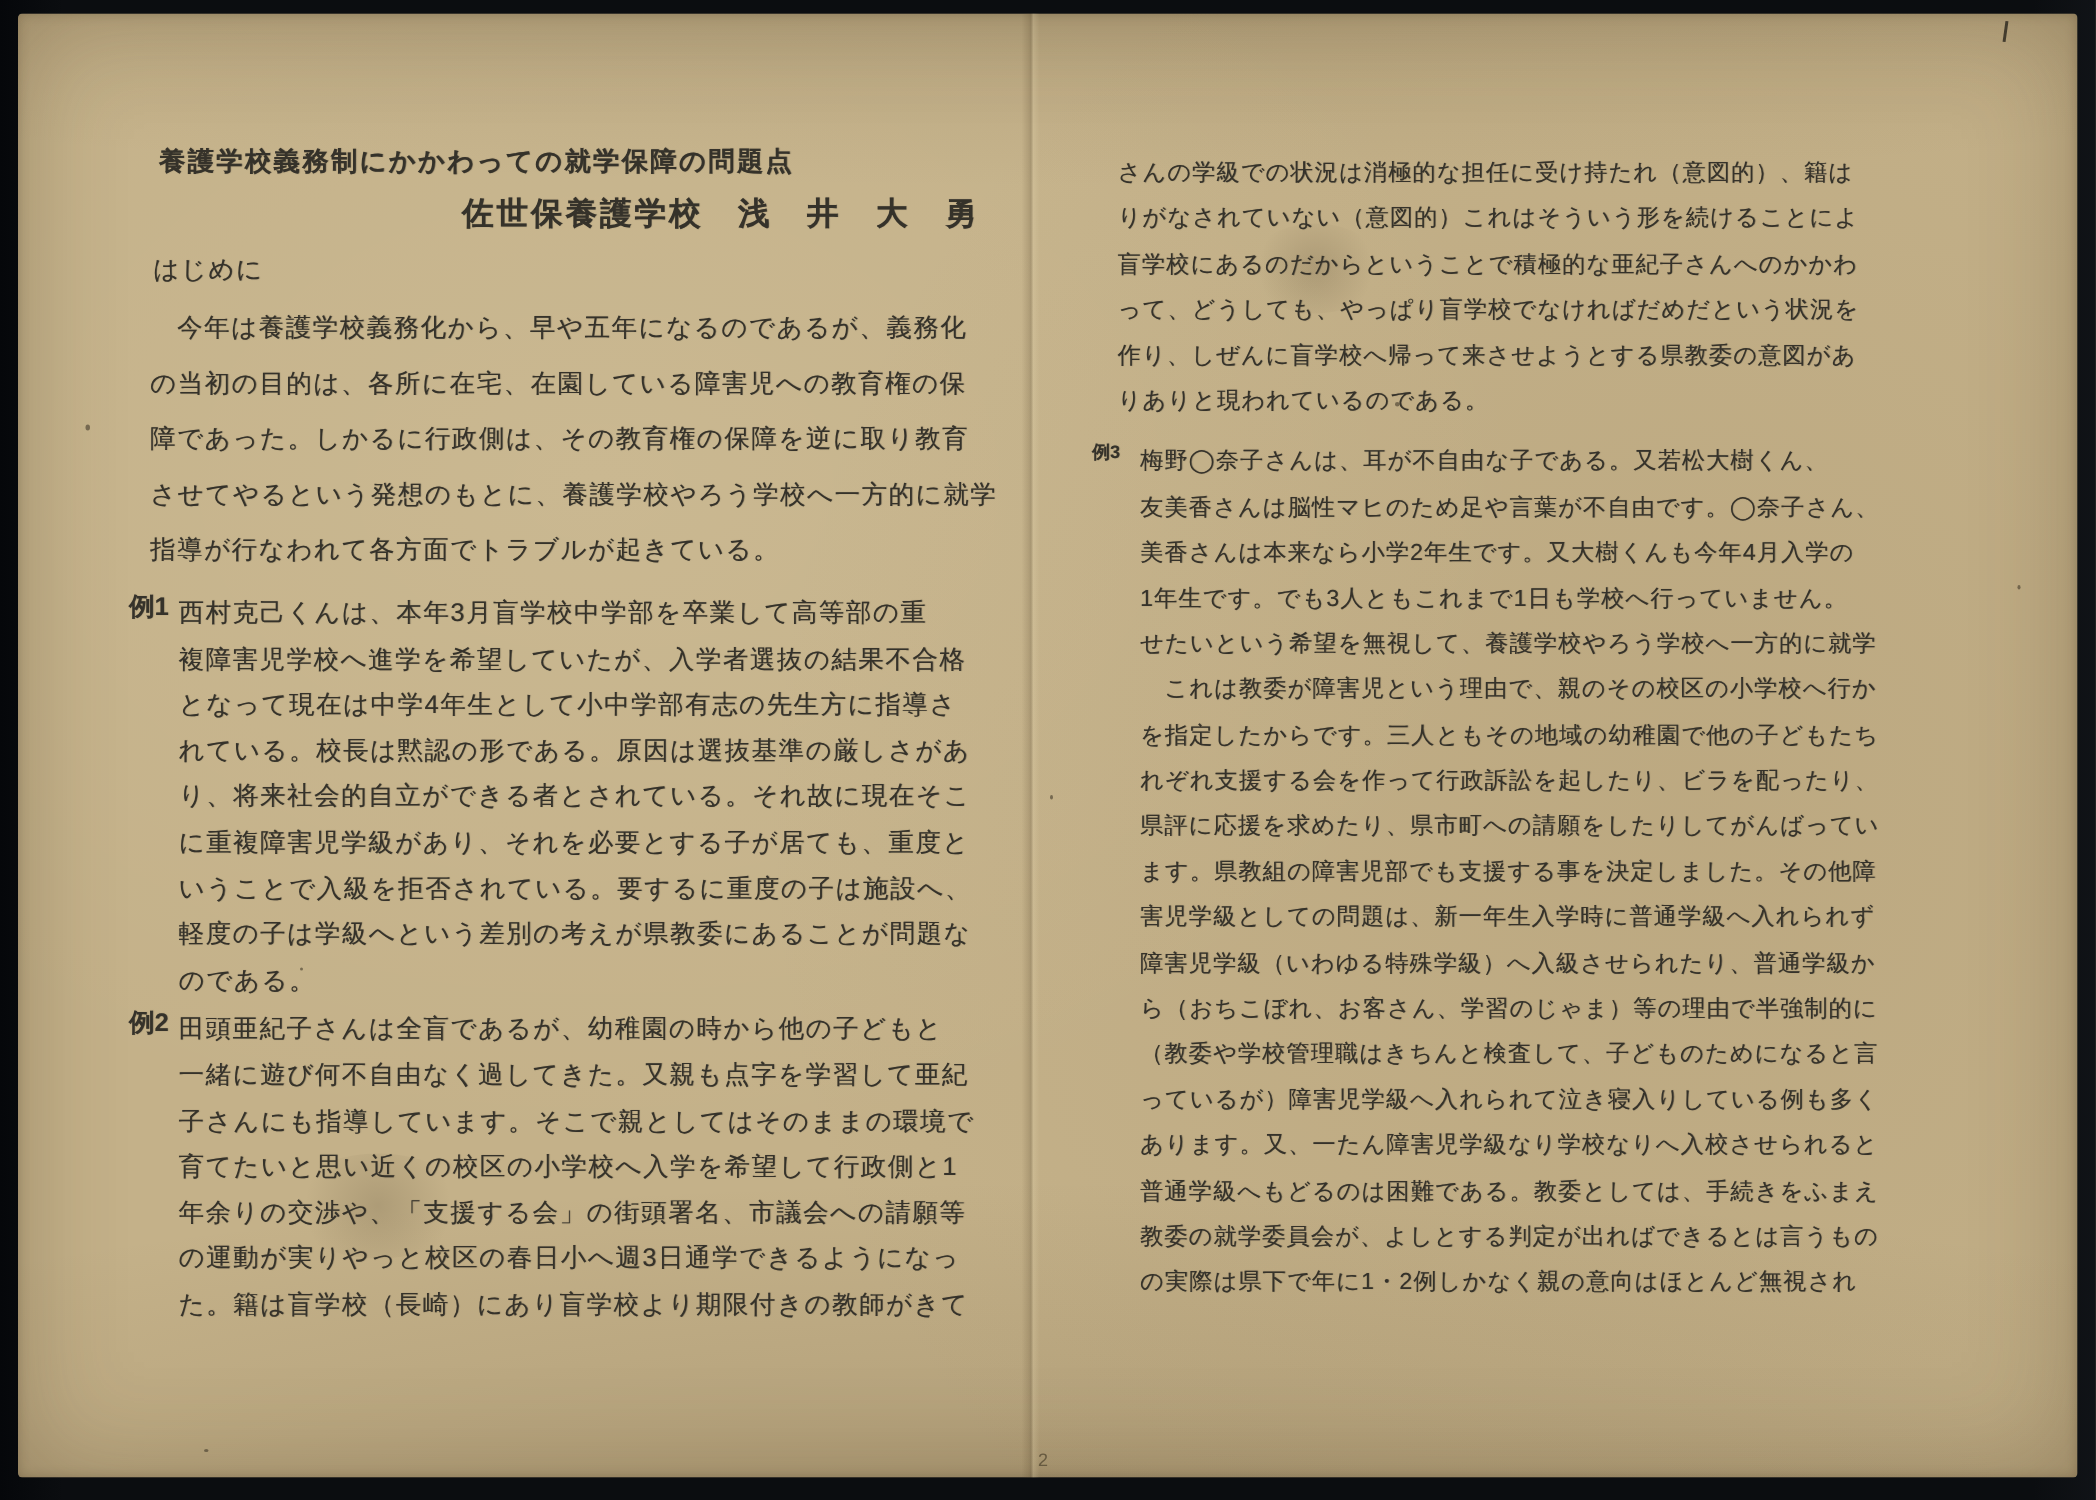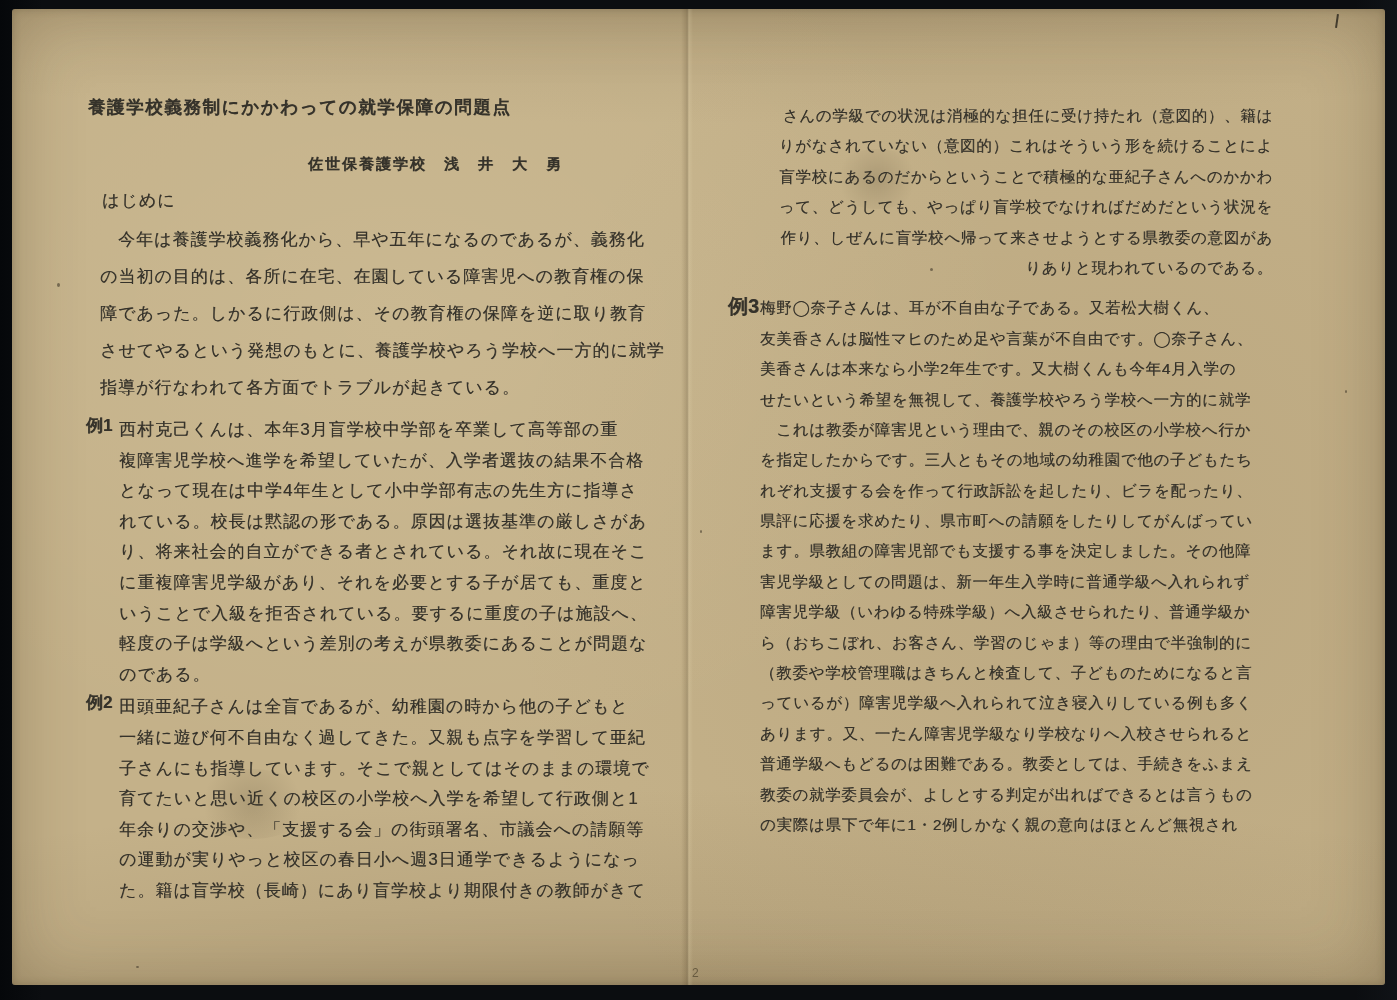--- a/index.html
+++ b/index.html
@@ -44,29 +44,29 @@
   
   .page-left {
     position: absolute;
     left: 86px; top: 96px;
     width: 585px;
     font-size: 17px;
     letter-spacing: 1px;
     line-height: 22px;
   }
   .doc-title {
-    margin-left: 2px;
+    margin-left: 20px;
     font-size: 17.5px;
     font-weight: 700;
     letter-spacing: 1.6px;
   }
   .author-line {
-    margin-top: 35px;
+    margin-top: 14px;
     margin-left: 222px;
-    font-size: 15px;
+    font-size: 21px;
     font-weight: 700;
     letter-spacing: 2px;
   }
   .section-heading {
     margin-top: 15px;
     margin-left: 16px;
   }
   .intro-block { margin-top: 9px; margin-left: 14px; }
   .intro-block .tline { line-height: 37px; height: 37px; white-space: nowrap; }
   .example { position: relative; }
@@ -80,25 +80,25 @@
   .example-1 { margin-top: 9px; }
   .example-2 { margin-top: 2px; }
   
   .page-right {
     position: absolute;
     left: 728px; top: 101px;
     width: 545px;
     font-size: 15.5px;
     letter-spacing: 0.7px;
   }
-  .continuation-block { margin-left: 17px; text-align: right; }
+  .continuation-block { margin-left: 17px; }
   .page-right .tline { line-height: 30.4px; height: 30.4px; white-space: nowrap; }
   .example-3 { margin-top: 10px; }
   .page-right .example-body { margin-left: 32px; }
-  .page-right .example-label { font-size: 20px; }
+  .page-right .example-label { font-size: 12px; }
   
   .page-number {
     position: absolute;
     left: 692px; top: 966px;
     font-size: 12px;
     color: rgba(92,80,56,0.85);
   }
   .speck { position: absolute; border-radius: 50%; background: rgba(55,48,34,0.55); }
   .pen-mark {
     position: absolute;
@@ -176,20 +176,21 @@
       <div class="tline">作り、しぜんに盲学校へ帰って来させようとする県教委の意図があ</div>
       <div class="tline">りありと現われているのである。</div>
     </div>
 
   <div class="example example-3">
     <span class="example-label">例3</span>
     <div class="example-body">
         <div class="tline">梅野◯奈子さんは、耳が不自由な子である。又若松大樹くん、</div>
         <div class="tline">友美香さんは脳性マヒのため足や言葉が不自由です。◯奈子さん、</div>
         <div class="tline">美香さんは本来なら小学2年生です。又大樹くんも今年4月入学の</div>
+        <div class="tline">1年生です。でも3人ともこれまで1日も学校へ行っていません。</div>
         <div class="tline">せたいという希望を無視して、養護学校やろう学校へ一方的に就学</div>
         <div class="tline">　これは教委が障害児という理由で、親のその校区の小学校へ行か</div>
         <div class="tline">を指定したからです。三人ともその地域の幼稚園で他の子どもたち</div>
         <div class="tline">れぞれ支援する会を作って行政訴訟を起したり、ビラを配ったり、</div>
         <div class="tline">県評に応援を求めたり、県市町への請願をしたりしてがんばってい</div>
         <div class="tline">ます。県教組の障害児部でも支援する事を決定しました。その他障</div>
         <div class="tline">害児学級としての問題は、新一年生入学時に普通学級へ入れられず</div>
         <div class="tline">障害児学級（いわゆる特殊学級）へ入級させられたり、普通学級か</div>
         <div class="tline">ら（おちこぼれ、お客さん、学習のじゃま）等の理由で半強制的に</div>
         <div class="tline">（教委や学校管理職はきちんと検査して、子どものためになると言</div>

